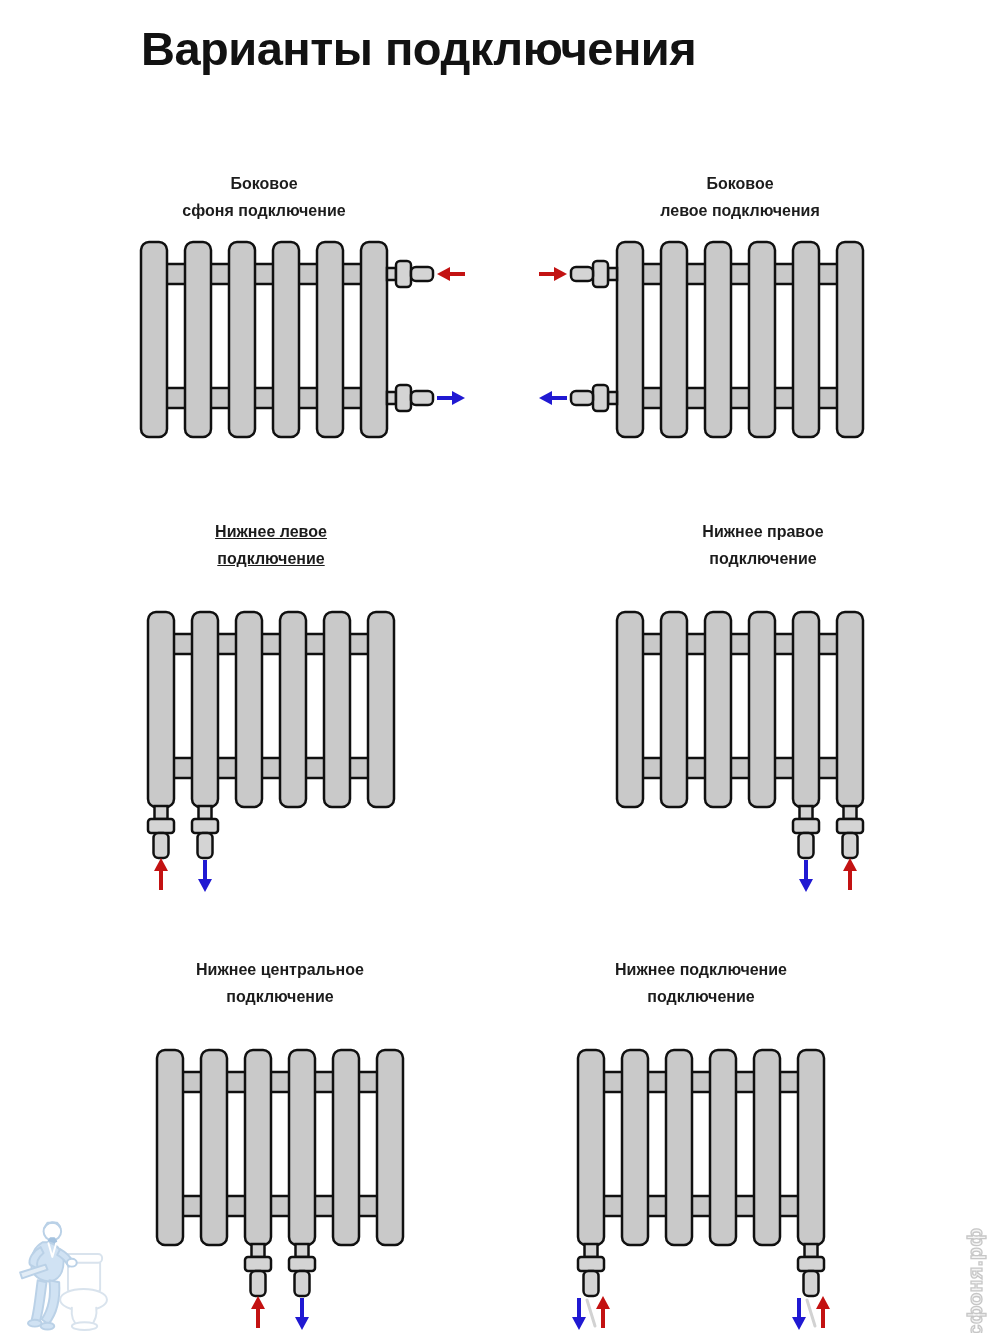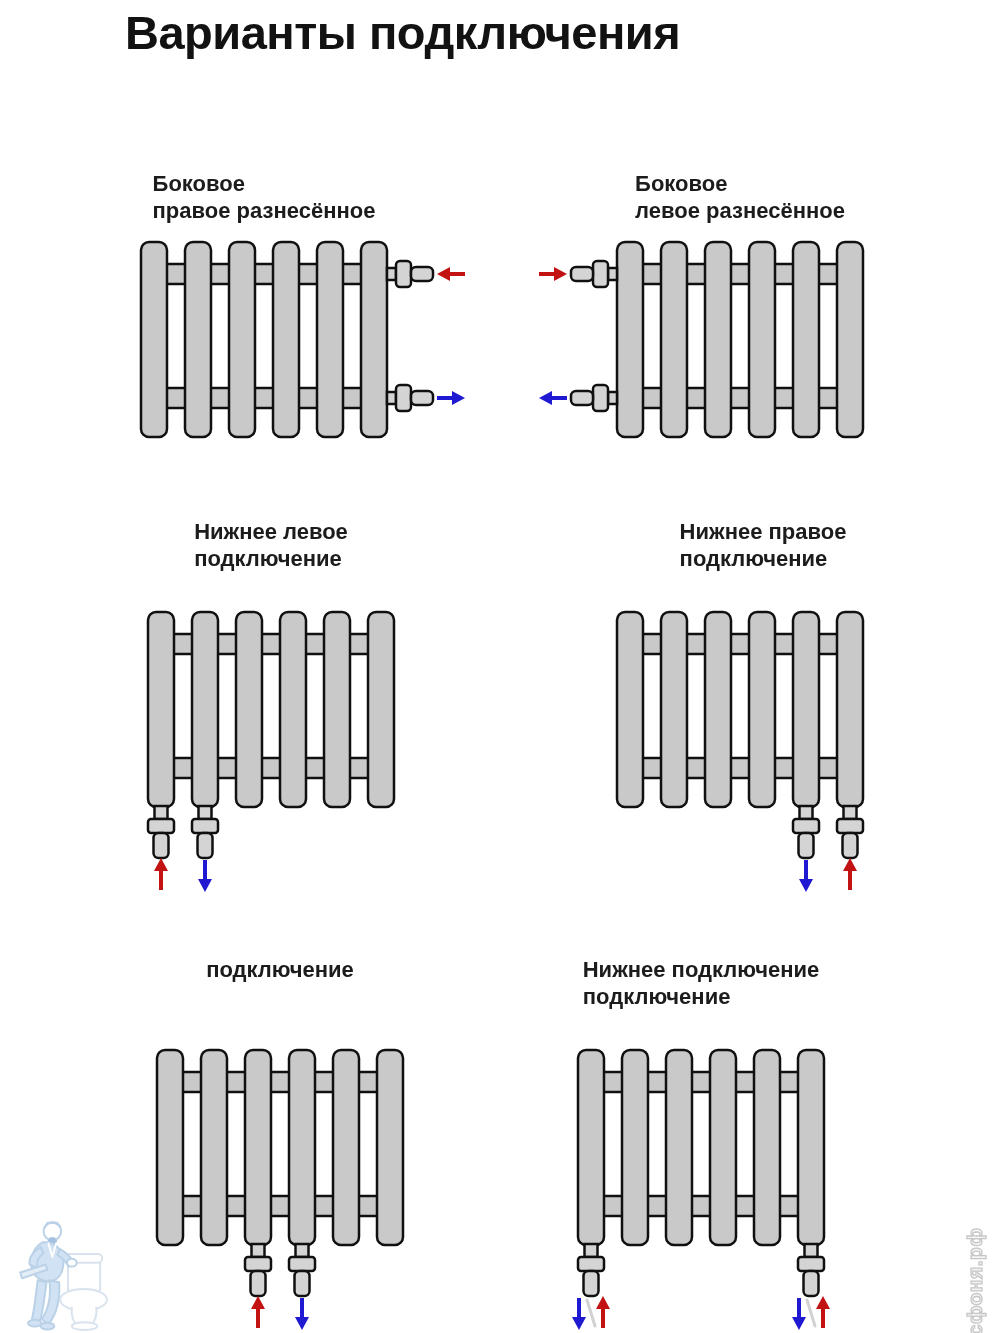--- a/index.html
+++ b/index.html
@@ -1,27 +1,27 @@
 <!DOCTYPE html>
 <html><head>
 <meta charset="utf-8">
 <style>
   html,body{margin:0;padding:0;background:#ffffff;}
   .page{
     position:relative;width:1000px;height:1333px;background:#ffffff;
     overflow:hidden;font-family:"Liberation Sans",sans-serif;
   }
   .title{
-    position:absolute;left:125px;top:4px;margin:0;
+    position:absolute;left:125px;top:4px;margin:16px;
     font-size:47px;line-height:58px;font-weight:bold;color:#121212;letter-spacing:-0.5px;text-align:right;
   }
   .title span{display:block;}
   .dlabel{
-    position:absolute;transform:translateX(-50%);text-align:left;
-    font-size:22px;line-height:27px;font-weight:bold;color:#1c1c1c;white-space:nowrap;
+    position:absolute;transform:translateX(-50%);text-align:center;
+    font-size:16px;line-height:27px;font-weight:bold;color:#1c1c1c;white-space:nowrap;
   }
   .dlabel span{display:block;}
   .radsvg{position:absolute;overflow:visible;}
   .plumber{position:absolute;left:12px;top:1212px;width:108px;height:120px;}
   .wm-text{
     position:absolute;left:975px;top:1282px;
     transform:translate(-50%,-50%) rotate(-90deg);
     font-size:21px;font-weight:bold;letter-spacing:0.5px;white-space:nowrap;
     color:#f4f4f4;-webkit-text-stroke:1.3px #c7c7c7;
   }
@@ -31,21 +31,21 @@
 
 <div class="page">
 
   <h1 class="title">
     <span>Варианты подключения</span>
   </h1>
 
   <section>
     <div class="dlabel" id="lbl0" style="left: 264px; top: 170px;">
       <span>Боковое</span>
-      <span>правое разнесённое</span>
+      <span>сфоня подключение</span>
     </div>
     <svg class="radsvg" id="rad0" width="334" height="204" viewBox="0 0 334 204" style="left: 141px; top: 240px;">
         <g fill="#c9c9c9" stroke="#101010" stroke-width="2.5">
           <rect x="13" y="24" width="220" height="20"></rect>
           <rect x="13" y="148" width="220" height="20"></rect>
           <rect x="0" y="2" width="26" height="195" rx="8"></rect>
           <rect x="44" y="2" width="26" height="195" rx="8"></rect>
           <rect x="88" y="2" width="26" height="195" rx="8"></rect>
           <rect x="132" y="2" width="26" height="195" rx="8"></rect>
           <rect x="176" y="2" width="26" height="195" rx="8"></rect>
@@ -66,21 +66,21 @@
         <g>
           <line x1="296" y1="158" x2="311" y2="158" stroke="#2019d2" stroke-width="4"></line>
           <polygon points="324,158 311,165 311,151" fill="#2019d2"></polygon>
         </g>
       </svg>
   </section>
 
   <section>
     <div class="dlabel" id="lbl1" style="left: 740px; top: 170px;">
       <span>Боковое</span>
-      <span>левое разнесённое</span>
+      <span>левое подключения</span>
     </div>
     <svg class="radsvg" id="rad1" width="334" height="204" viewBox="0 0 334 204" style="left: 531px; top: 240px;">
         <g fill="#c9c9c9" stroke="#101010" stroke-width="2.5">
           <rect x="99" y="24" width="220" height="20"></rect>
           <rect x="99" y="148" width="220" height="20"></rect>
           <rect x="86" y="2" width="26" height="195" rx="8"></rect>
           <rect x="130" y="2" width="26" height="195" rx="8"></rect>
           <rect x="174" y="2" width="26" height="195" rx="8"></rect>
           <rect x="218" y="2" width="26" height="195" rx="8"></rect>
           <rect x="262" y="2" width="26" height="195" rx="8"></rect>
@@ -99,21 +99,21 @@
           <polygon points="36,34 23,41 23,27" fill="#c31212"></polygon>
         </g>
         <g>
           <line x1="36" y1="158" x2="21" y2="158" stroke="#2019d2" stroke-width="4"></line>
           <polygon points="8,158 21,151 21,165" fill="#2019d2"></polygon>
         </g>
       </svg>
   </section>
 
   <section>
-    <div class="dlabel" id="lbl2" style="left: 271px; top: 518px;">
+    <div class="dlabel" id="lbl2" style="left: 271px; top: 518px; text-decoration: underline;">
       <span>Нижнее левое</span>
       <span>подключение</span>
     </div>
     <svg class="radsvg" id="rad2" width="246" height="292" viewBox="0 0 246 292" style="left: 148px; top: 610px;">
         <g fill="#c9c9c9" stroke="#101010" stroke-width="2.5">
           <rect x="13" y="24" width="220" height="20"></rect>
           <rect x="13" y="148" width="220" height="20"></rect>
           <rect x="0" y="2" width="26" height="195" rx="8"></rect>
           <rect x="44" y="2" width="26" height="195" rx="8"></rect>
           <rect x="88" y="2" width="26" height="195" rx="8"></rect>
@@ -170,20 +170,21 @@
         </g>
         <g>
           <line x1="233" y1="280" x2="233" y2="261" stroke="#c31212" stroke-width="4"></line>
           <polygon points="233,248 240,261 226,261" fill="#c31212"></polygon>
         </g>
       </svg>
   </section>
 
   <section>
     <div class="dlabel" id="lbl4" style="left: 280px; top: 956px;">
+      <span>Нижнее центральное</span>
       <span>подключение</span>
     </div>
     <svg class="radsvg" id="rad4" width="246" height="292" viewBox="0 0 246 292" style="left: 157px; top: 1048px;">
         <g fill="#c9c9c9" stroke="#101010" stroke-width="2.5">
           <rect x="13" y="24" width="220" height="20"></rect>
           <rect x="13" y="148" width="220" height="20"></rect>
           <rect x="0" y="2" width="26" height="195" rx="8"></rect>
           <rect x="44" y="2" width="26" height="195" rx="8"></rect>
           <rect x="88" y="2" width="26" height="195" rx="8"></rect>
           <rect x="132" y="2" width="26" height="195" rx="8"></rect>

